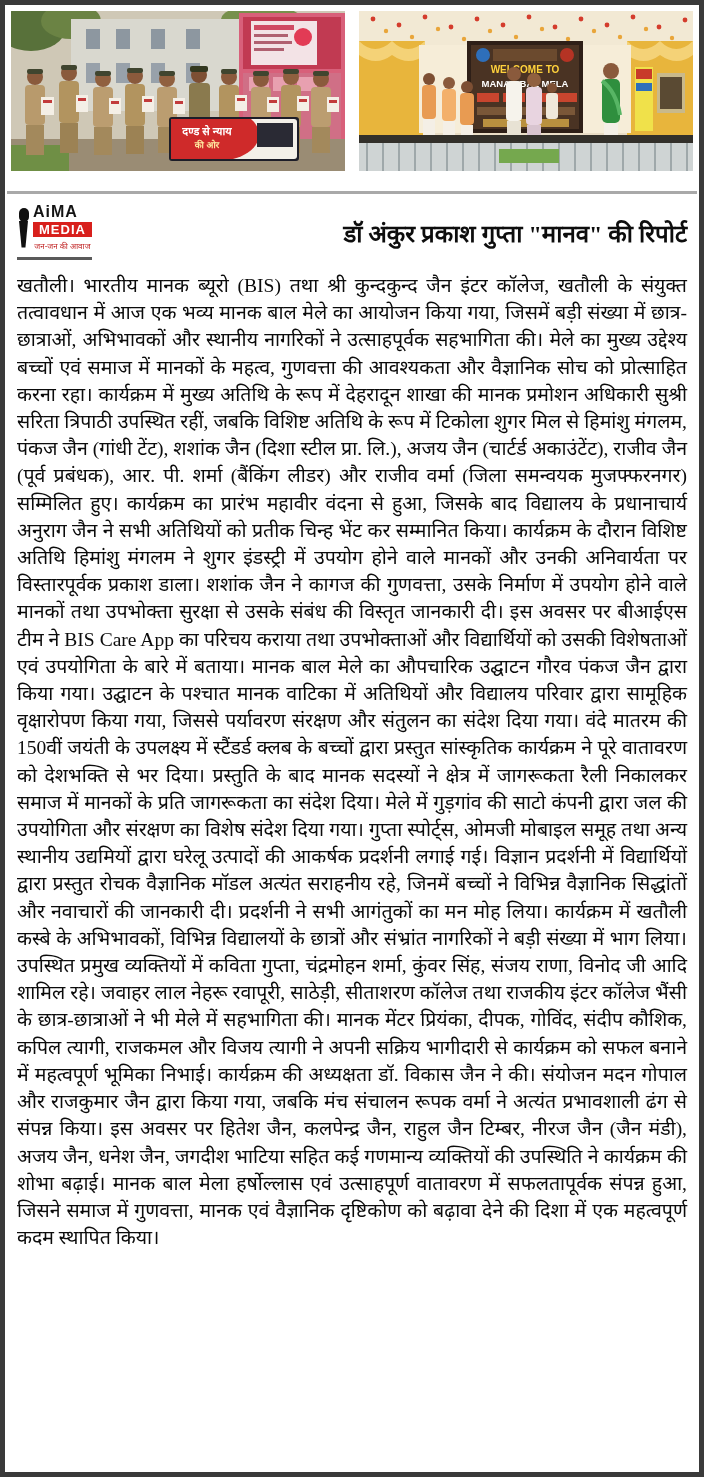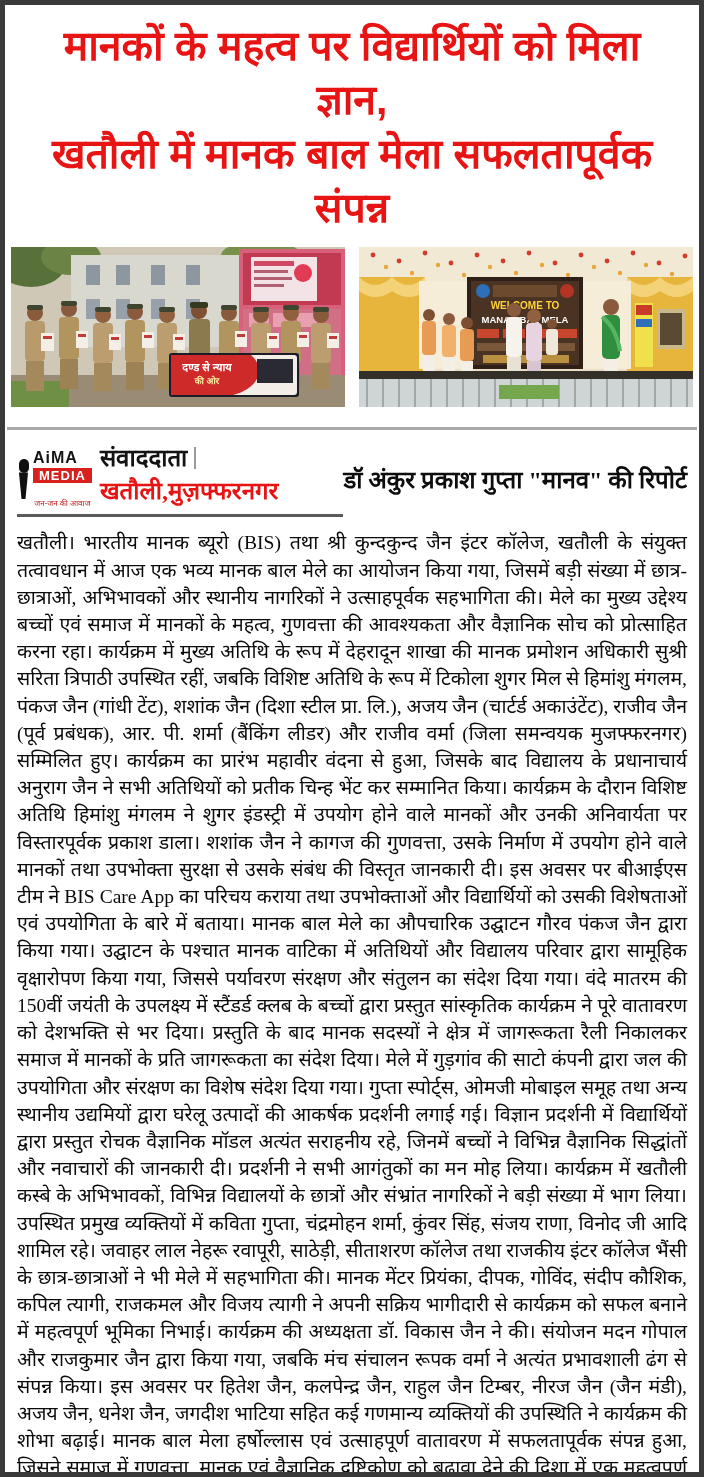--- a/index.html
+++ b/index.html
@@ -81,21 +81,21 @@
     font-family: "Liberation Sans", sans-serif;
     font-weight: bold; font-size: 16px; color: #141414; letter-spacing: 1px;
   }
   .brand-box {
     font-family: "Liberation Sans", sans-serif;
     font-weight: bold; font-size: 13px; color: #fff;
     background: #d8201c; padding: 1px 6px; letter-spacing: 1px;
     margin-top: 2px;
   }
   .brand-tagline {
-    font-size: 8px; color: #c02222; margin-top: 17px; text-align: center;
+    font-size: 8px; color: #c02222; margin-top: 6px; text-align: center;
   }
   .correspondent {
     font-size: 24px; font-weight: bold; color: #131313;
     font-family: "Liberation Serif", serif;
   }
   .pipe {
     display: inline-block;
     width: 2px; height: 22px; background: #9a9a9a;
     margin: 0 7px; vertical-align: -3px;
   }
@@ -112,24 +112,20 @@
     line-height: 27.2px;
     text-align: justify;
     color: #0b0b0b;
   }
 </style>
 </head>
 <body>
 
 <div class="page">
 
-  <h1 class="headline">
-    <span>मानकों के महत्व पर विद्यार्थियों को मिला ज्ञान,</span><br>
-    <span>खतौली में मानक बाल मेला सफलतापूर्वक संपन्न</span>
-  </h1>
 
   <div class="photo-row">
 
     <svg class="photo" viewBox="0 0 334 160" aria-hidden="true">
       <rect x="0" y="0" width="334" height="160" fill="#cfc8b6"></rect>
 
       <ellipse cx="20" cy="18" rx="34" ry="22" fill="#58713a"></ellipse>
       <ellipse cx="60" cy="10" rx="30" ry="18" fill="#6b8344"></ellipse>
       <ellipse cx="250" cy="8" rx="40" ry="14" fill="#77904c"></ellipse>
 
@@ -388,22 +384,19 @@
         <div class="mic">
           <div class="mic-head"></div>
             <div class="mic-body"></div>
         </div>
         <div class="logo-stack">
           <span class="brand-top">AiMA</span>
           <span class="brand-box">MEDIA</span>
           <span class="brand-tagline">जन-जन की आवाज</span>
         </div>
       </div>
-      <div style="padding-bottom:2px;">
-        <span class="correspondent">संवाददाता</span><span class="pipe"></span><span class="location">खतौली,मुज़फ्फरनगर</span>
-      </div>
     </div>
     <div class="reporter">डॉ अंकुर प्रकाश गुप्ता "मानव" की रिपोर्ट</div>
   </div>
 
   <div class="body-text">खतौली। भारतीय मानक ब्यूरो (BIS) तथा श्री कुन्दकुन्द जैन इंटर कॉलेज, खतौली के संयुक्त तत्वावधान में आज एक भव्य मानक बाल मेले का आयोजन किया गया, जिसमें बड़ी संख्या में छात्र-छात्राओं, अभिभावकों और स्थानीय नागरिकों ने उत्साहपूर्वक सहभागिता की। मेले का मुख्य उद्देश्य बच्चों एवं समाज में मानकों के महत्व, गुणवत्ता की आवश्यकता और वैज्ञानिक सोच को प्रोत्साहित करना रहा। कार्यक्रम में मुख्य अतिथि के रूप में देहरादून शाखा की मानक प्रमोशन अधिकारी सुश्री सरिता त्रिपाठी उपस्थित रहीं, जबकि विशिष्ट अतिथि के रूप में टिकोला शुगर मिल से हिमांशु मंगलम, पंकज जैन (गांधी टेंट), शशांक जैन (दिशा स्टील प्रा. लि.), अजय जैन (चार्टर्ड अकाउंटेंट), राजीव जैन (पूर्व प्रबंधक), आर. पी. शर्मा (बैंकिंग लीडर) और राजीव वर्मा (जिला समन्वयक मुजफ्फरनगर) सम्मिलित हुए। कार्यक्रम का प्रारंभ महावीर वंदना से हुआ, जिसके बाद विद्यालय के प्रधानाचार्य अनुराग जैन ने सभी अतिथियों को प्रतीक चिन्ह भेंट कर सम्मानित किया। कार्यक्रम के दौरान विशिष्ट अतिथि हिमांशु मंगलम ने शुगर इंडस्ट्री में उपयोग होने वाले मानकों और उनकी अनिवार्यता पर विस्तारपूर्वक प्रकाश डाला। शशांक जैन ने कागज की गुणवत्ता, उसके निर्माण में उपयोग होने वाले मानकों तथा उपभोक्ता सुरक्षा से उसके संबंध की विस्तृत जानकारी दी। इस अवसर पर बीआईएस टीम ने BIS Care App का परिचय कराया तथा उपभोक्ताओं और विद्यार्थियों को उसकी विशेषताओं एवं उपयोगिता के बारे में बताया। मानक बाल मेले का औपचारिक उद्घाटन गौरव पंकज जैन द्वारा किया गया। उद्घाटन के पश्चात मानक वाटिका में अतिथियों और विद्यालय परिवार द्वारा सामूहिक वृक्षारोपण किया गया, जिससे पर्यावरण संरक्षण और संतुलन का संदेश दिया गया। वंदे मातरम की 150वीं जयंती के उपलक्ष्य में स्टैंडर्ड क्लब के बच्चों द्वारा प्रस्तुत सांस्कृतिक कार्यक्रम ने पूरे वातावरण को देशभक्ति से भर दिया। प्रस्तुति के बाद मानक सदस्यों ने क्षेत्र में जागरूकता रैली निकालकर समाज में मानकों के प्रति जागरूकता का संदेश दिया। मेले में गुड़गांव की साटो कंपनी द्वारा जल की उपयोगिता और संरक्षण का विशेष संदेश दिया गया। गुप्ता स्पोर्ट्स, ओमजी मोबाइल समूह तथा अन्य स्थानीय उद्यमियों द्वारा घरेलू उत्पादों की आकर्षक प्रदर्शनी लगाई गई। विज्ञान प्रदर्शनी में विद्यार्थियों द्वारा प्रस्तुत रोचक वैज्ञानिक मॉडल अत्यंत सराहनीय रहे, जिनमें बच्चों ने विभिन्न वैज्ञानिक सिद्धांतों और नवाचारों की जानकारी दी। प्रदर्शनी ने सभी आगंतुकों का मन मोह लिया। कार्यक्रम में खतौली कस्बे के अभिभावकों, विभिन्न विद्यालयों के छात्रों और संभ्रांत नागरिकों ने बड़ी संख्या में भाग लिया। उपस्थित प्रमुख व्यक्तियों में कविता गुप्ता, चंद्रमोहन शर्मा, कुंवर सिंह, संजय राणा, विनोद जी आदि शामिल रहे। जवाहर लाल नेहरू रवापूरी, साठेड़ी, सीताशरण कॉलेज तथा राजकीय इंटर कॉलेज भैंसी के छात्र-छात्राओं ने भी मेले में सहभागिता की। मानक मेंटर प्रियंका, दीपक, गोविंद, संदीप कौशिक, कपिल त्यागी, राजकमल और विजय त्यागी ने अपनी सक्रिय भागीदारी से कार्यक्रम को सफल बनाने में महत्वपूर्ण भूमिका निभाई। कार्यक्रम की अध्यक्षता डॉ. विकास जैन ने की। संयोजन मदन गोपाल और राजकुमार जैन द्वारा किया गया, जबकि मंच संचालन रूपक वर्मा ने अत्यंत प्रभावशाली ढंग से संपन्न किया। इस अवसर पर हितेश जैन, कलपेन्द्र जैन, राहुल जैन टिम्बर, नीरज जैन (जैन मंडी), अजय जैन, धनेश जैन, जगदीश भाटिया सहित कई गणमान्य व्यक्तियों की उपस्थिति ने कार्यक्रम की शोभा बढ़ाई। मानक बाल मेला हर्षोल्लास एवं उत्साहपूर्ण वातावरण में सफलतापूर्वक संपन्न हुआ, जिसने समाज में गुणवत्ता, मानक एवं वैज्ञानिक दृष्टिकोण को बढ़ावा देने की दिशा में एक महत्वपूर्ण कदम स्थापित किया।</div>
 
 </div>
 
 </body></html>

